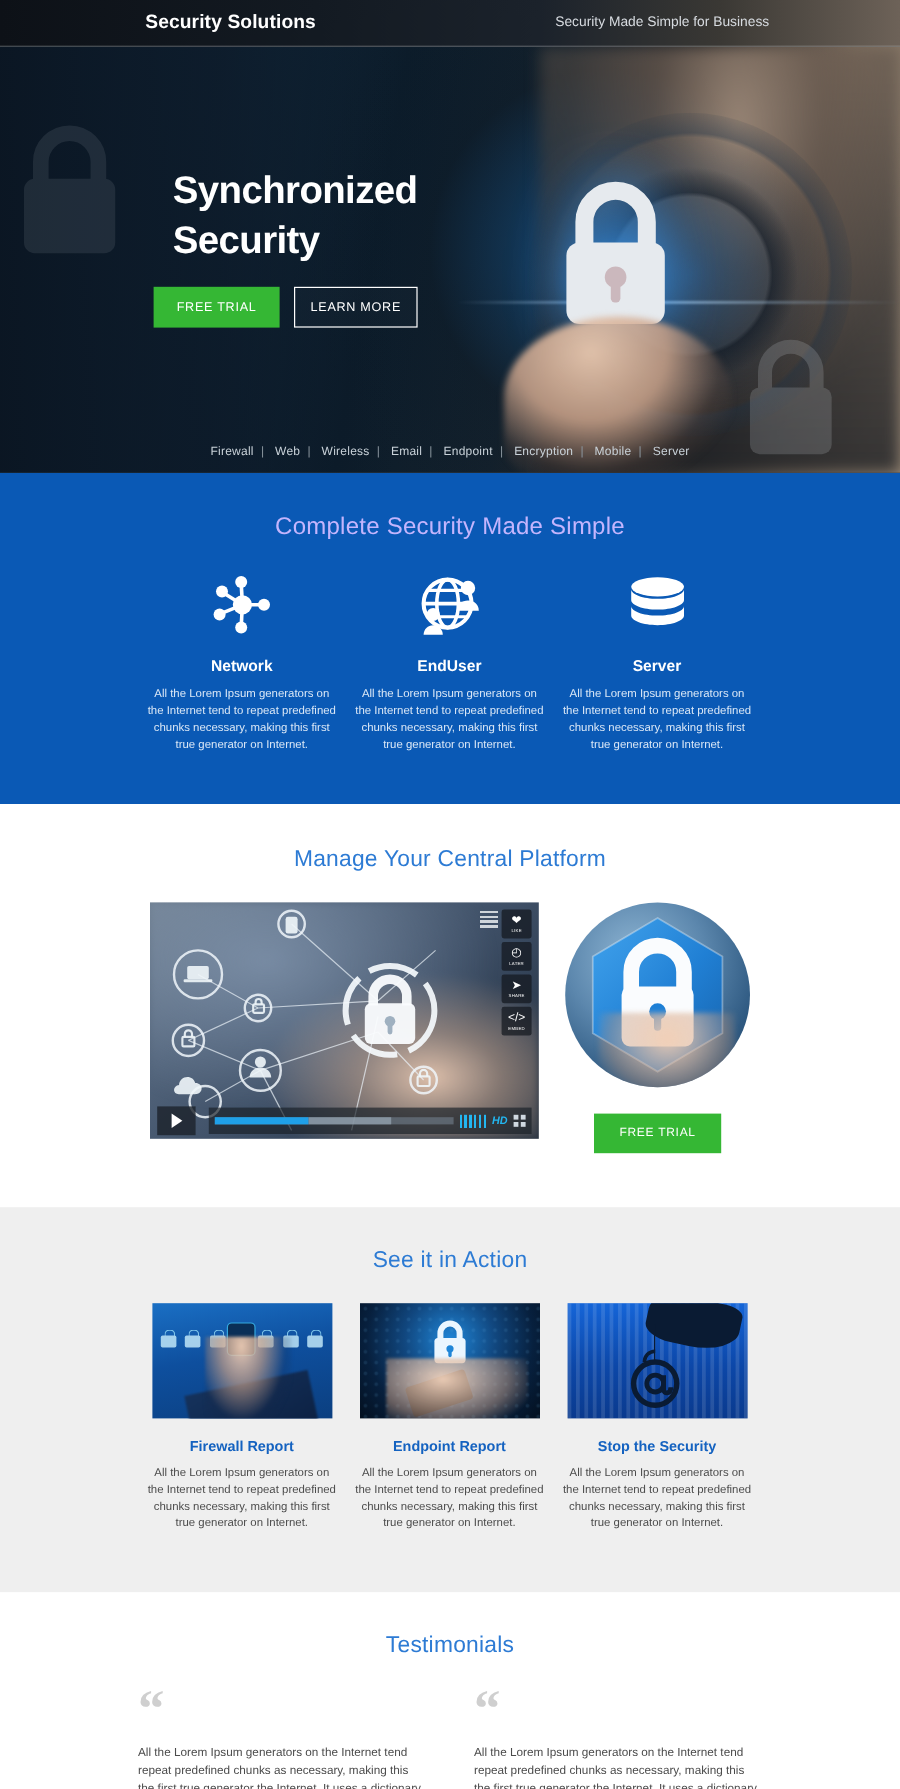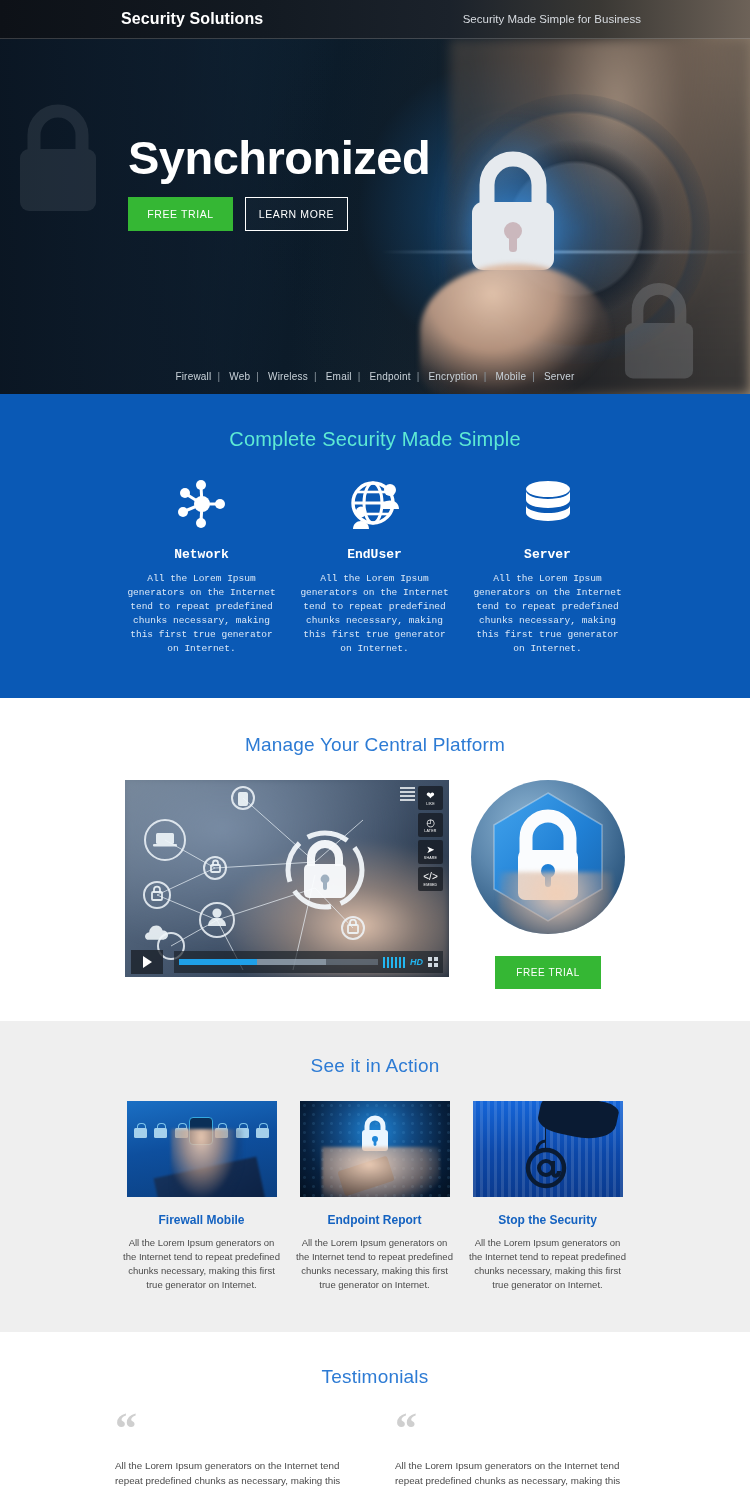--- a/index.html
+++ b/index.html
@@ -78,22 +78,23 @@
     filter: drop-shadow(0 0 22px rgba(60,160,255,.9));
   }
   .hero-finger {
     position: absolute; left: 420px; top: 225px; width: 190px; height: 135px;
     background: radial-gradient(ellipse at 38% 22%, rgba(233,200,175,.95) 0%, rgba(205,165,140,.85) 38%, rgba(120,92,78,.25) 66%, rgba(40,36,36,0) 80%);
     filter: blur(2.5px);
     border-radius: 50% 50% 20% 20%;
   }
   .hero-content { position: relative; padding-left: 128px; padding-top: 98px; }
   .hero h1 {
-    color: #ffffff; font-size: 47px; line-height: 42px; font-weight: bold;
+    color: #ffffff; font-size: 32px; line-height: 42px; font-weight: bold;
     letter-spacing: -.5px;
+    margin-left: 16px;
   }
   .hero .sub {
     margin-top: 14px; color: #dfe5ea; font-size: 12.5px; line-height: 17px; max-width: 295px;
   }
   .hero .cta-row { margin-top: 18px; display: flex; gap: 12px; }
   .btn-green {
     background: #35b734; color: #ffffff; font-size: 10.5px; letter-spacing: .6px;
     padding: 10px 0; width: 105px; text-align: center; border: none; cursor: pointer;
     font-family: inherit;
   }
@@ -105,32 +106,32 @@
   .hero-tags {
     position: absolute; left: 0; right: 0; bottom: 12px; text-align: center;
     color: #c9d2d9; font-size: 10px; letter-spacing: .2px;
   }
   .hero-tags span { margin: 0 3px; }
   .hero-tags .sep { color: #8b969f; }
 
   
   .blue-sec { background: #0a59b5; padding: 34px 0 42px; }
   .sec-title-light {
-    text-align: center; color: #5eead4; font-size: 20px; font-weight: normal; letter-spacing: .2px;
+    text-align: center; color: #c4b5fd; font-size: 20px; font-weight: normal; letter-spacing: .2px;
   }
   .feat-row {
     width: 520px; margin: 26px auto 0; display: flex;
   }
-  .feat { width: 173px; text-align: center; padding: 0 8px; font-family: Liberation Mono, monospace; }
+  .feat { width: 173px; text-align: center; padding: 0 8px; }
   .feat .ico { height: 56px; display:flex; align-items:center; justify-content:center; }
   .feat h3 { color: #ffffff; font-size: 13px; margin-top: 14px; font-weight: bold; }
   .feat p { color: #dbe8f7; font-size: 9.5px; line-height: 14px; margin-top: 10px; }
 
   
-  .white-sec { background: #ffffff; padding: 36px 0 32px; }
+  .white-sec { background: #ffffff; padding: 36px 0 45px; }
   .sec-title-blue {
     text-align: center; color: #2d7bd4; font-size: 19px; font-weight: normal; letter-spacing: .2px;
   }
   .platform-row {
     width: 500px; margin: 24px auto 0; display: flex; align-items: flex-start; gap: 22px;
   }
   .video {
     width: 324px; height: 197px; position: relative; overflow: hidden;
     background: linear-gradient(140deg,#6f7f91 0%,#51637a 30%,#3e4f66 55%,#2b3a4d 80%,#24303f 100%);
   }
@@ -197,21 +198,21 @@
     background: radial-gradient(ellipse at 50% 30%, rgba(240,205,180,.95), rgba(190,150,125,.4) 60%, rgba(0,0,0,0) 80%);
     filter: blur(2px);
   }
   .platform-side .btn-green2 {
     margin-top: 22px; background: #35b734; color: #fff; font-size: 10px; letter-spacing: .6px;
     width: 106px; padding: 11px 0; display: inline-block; text-align: center; border: none; cursor: pointer;
     font-family: inherit;
   }
 
   
-  .grey-sec { background: #efefef; padding: 34px 0 40px; }
+  .grey-sec { background: #efefef; padding: 34px 0 50px; }
   .cards-row { width: 520px; margin: 24px auto 0; display: flex; }
   .card { width: 173px; padding: 0 8px; text-align: center; }
   .card .thumb { width: 150px; height: 96px; margin: 0 auto; position: relative; overflow: hidden; }
   .card h4 { color: #1462c0; font-size: 12px; font-weight: bold; margin-top: 16px; }
   .card p { color: #4b4b4b; font-size: 9.5px; line-height: 14px; margin-top: 9px; }
 
   .t1 { background: linear-gradient(170deg,#1a6fc4 0%,#0e4f9e 45%,#0b3f80 100%); }
   .t1 .locks { position: absolute; left: 0; right: 0; top: 22px; display: flex; justify-content: space-around; padding: 0 4px; }
   .t1 .lk { width: 13px; height: 15px; position: relative; opacity: .85; }
   .t1 .lk::before { content:""; position:absolute; left:3px; top:0; width:7px; height:6px; border:1.6px solid #8fd6f5; border-bottom:none; border-radius: 4px 4px 0 0;}
@@ -283,20 +284,21 @@
       <path d="M29 58V38a26 26 0 0 1 52 0v20" fill="none" stroke="#e6eaee" stroke-width="15"></path>
       <rect x="14" y="55" width="82" height="68" rx="11" fill="#e6eaee"></rect>
       <circle cx="55" cy="84" r="9" fill="#cbb8bd"></circle>
       <rect x="51" y="86" width="8" height="19" rx="3.5" fill="#cbb8bd"></rect>
     </svg>
     <div class="hero-finger"></div>
 
     <div class="hero-content">
       <h1>
         <span>Synchronized</span><br>
+        <span>Security</span>
       </h1>
       <div class="cta-row">
         <button class="btn-green">FREE TRIAL</button>
         <button class="btn-outline">LEARN MORE</button>
       </div>
     </div>
 
     <div class="hero-tags">
       <span>Firewall</span><span class="sep">|</span>
       <span>Web</span><span class="sep">|</span>
@@ -503,21 +505,21 @@
               <div class="lk"></div>
               <div class="lk"></div>
             <div class="lk"></div>
               <div class="lk"></div>
               <div class="lk"></div>
           </div>
           <div class="sel"></div>
           <div class="sleeve"></div>
           <div class="arm"></div>
         </div>
-        <h4>Firewall Mobile</h4>
+        <h4>Firewall Report</h4>
         <p>All the Lorem Ipsum generators on the Internet tend to repeat predefined chunks necessary, making this first true generator on Internet.</p>
       </div>
 
       <div class="card">
         <div class="thumb t2">
           <div class="hex"></div>
           <svg class="biglock" width="34" height="40" viewBox="0 0 34 40">
             <path d="M9 19V13a8 8 0 0 1 16 0v6" fill="none" stroke="#eaf6ff" stroke-width="5"></path>
             <rect x="4" y="17" width="26" height="21" rx="3" fill="#eaf6ff"></rect>
             <circle cx="17" cy="26" r="3" fill="#1f86d8"></circle>

